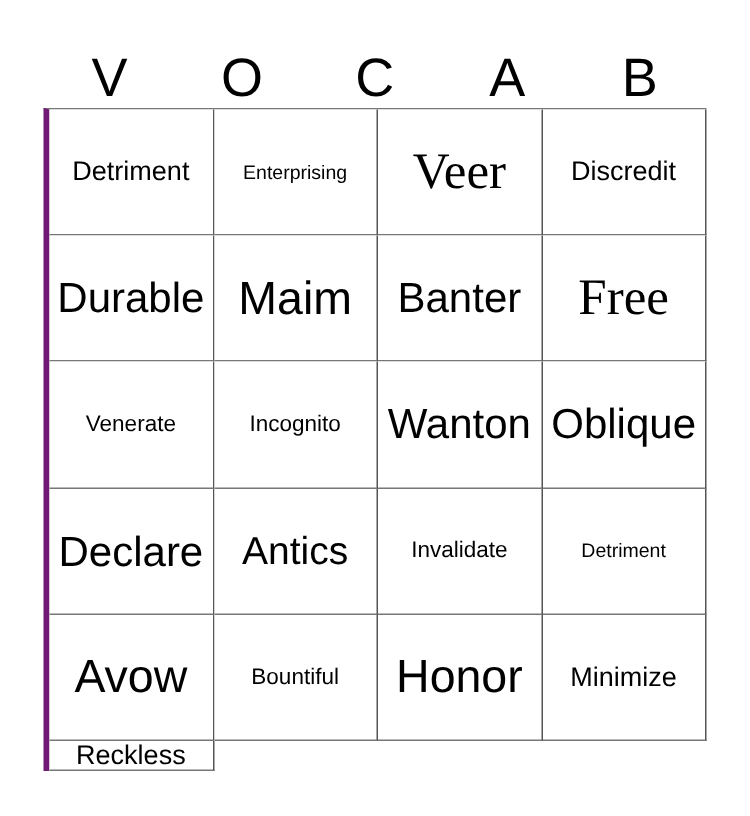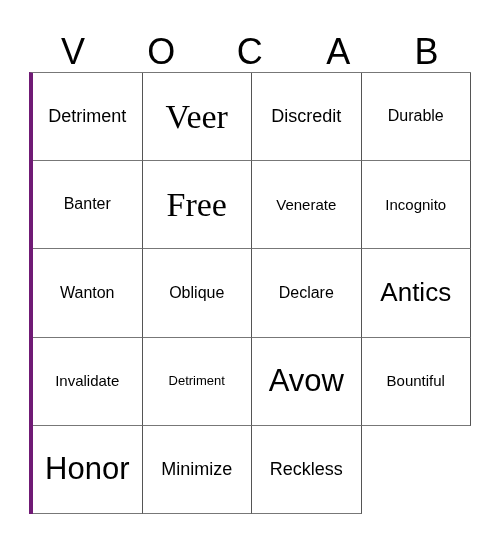--- a/index.html
+++ b/index.html
@@ -72,21 +72,21 @@
   .cell-text {
     display: block;
     line-height: 1.05;
     white-space: nowrap;
     color: #000000;
   }
   
   .sz-xs  { font-size: 13px; }
   .sz-s   { font-size: 15px; }
   .sz-m   { font-size: 18px; }
-  .sz-l   { font-size: 16px; }
+  .sz-l   { font-size: 28px; }
   .sz-xl  { font-size: 26px; }
   .sz-xxl { font-size: 31px; }
   .sz-max { font-size: 34px; font-family: Liberation Serif, serif; }
 </style>
 </head>
 <body>
 
 <div class="card">
 
   <div class="header-row">
@@ -96,28 +96,34 @@
     <div class="header-cell">A</div>
     <div class="header-cell">B</div>
   </div>
 
   <div class="grid">
 
     <div class="cell">
         <span class="cell-text sz-m">Detriment</span>
       </div>
     <div class="cell">
+        <span class="cell-text sz-xs">Enterprising</span>
+      </div>
+    <div class="cell">
         <span class="cell-text sz-max">Veer</span>
       </div>
     <div class="cell">
         <span class="cell-text sz-m">Discredit</span>
       </div>
 
     <div class="cell">
         <span class="cell-text sz-l">Durable</span>
+      </div>
+    <div class="cell">
+        <span class="cell-text sz-xxl">Maim</span>
       </div>
     <div class="cell">
         <span class="cell-text sz-l">Banter</span>
       </div>
     <div class="cell">
         <span class="cell-text sz-max">Free</span>
       </div>
     <div class="cell">
         <span class="cell-text sz-s">Venerate</span>
       </div>

